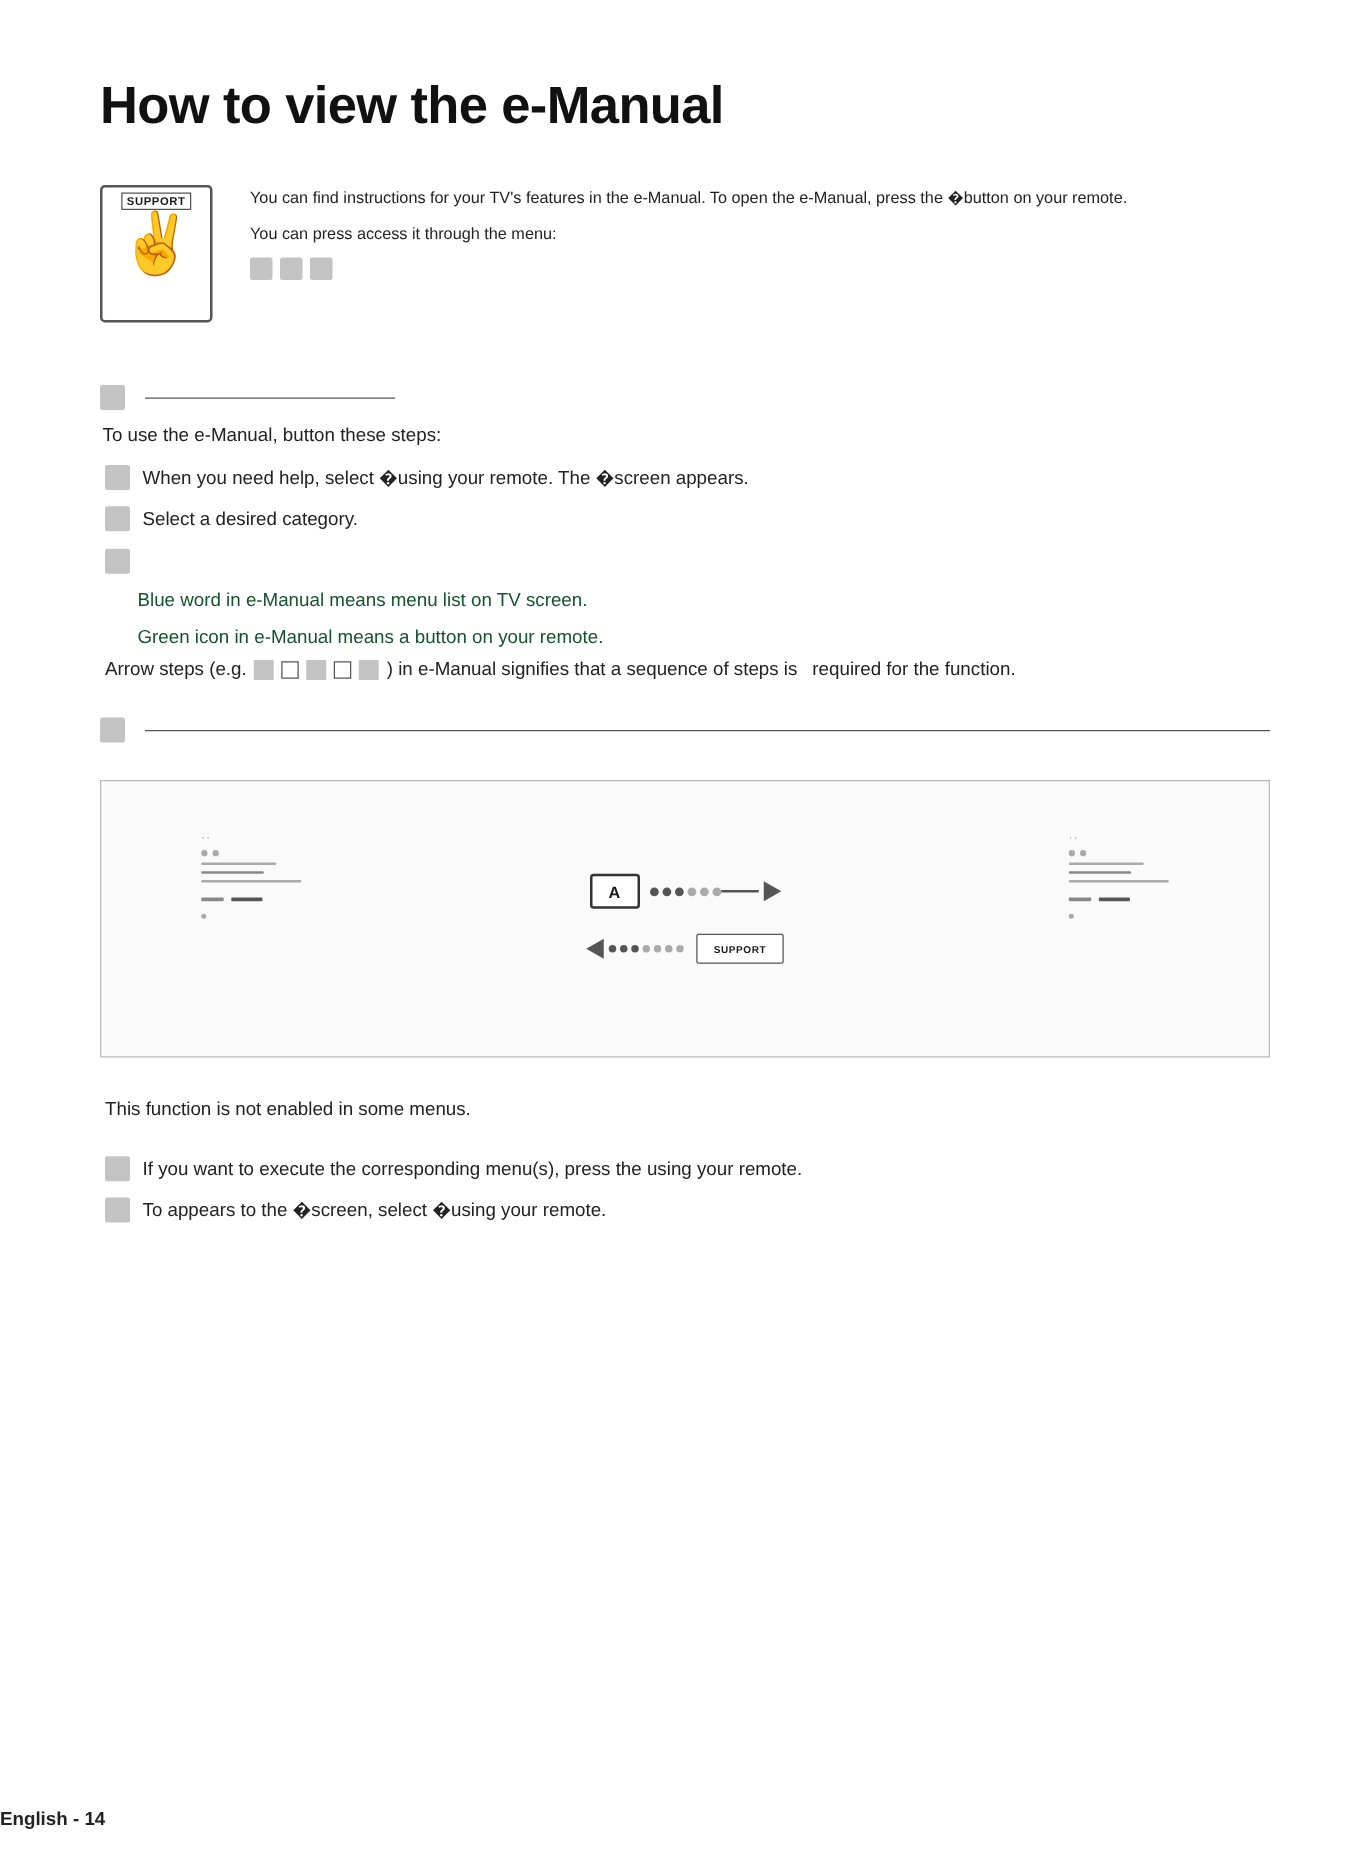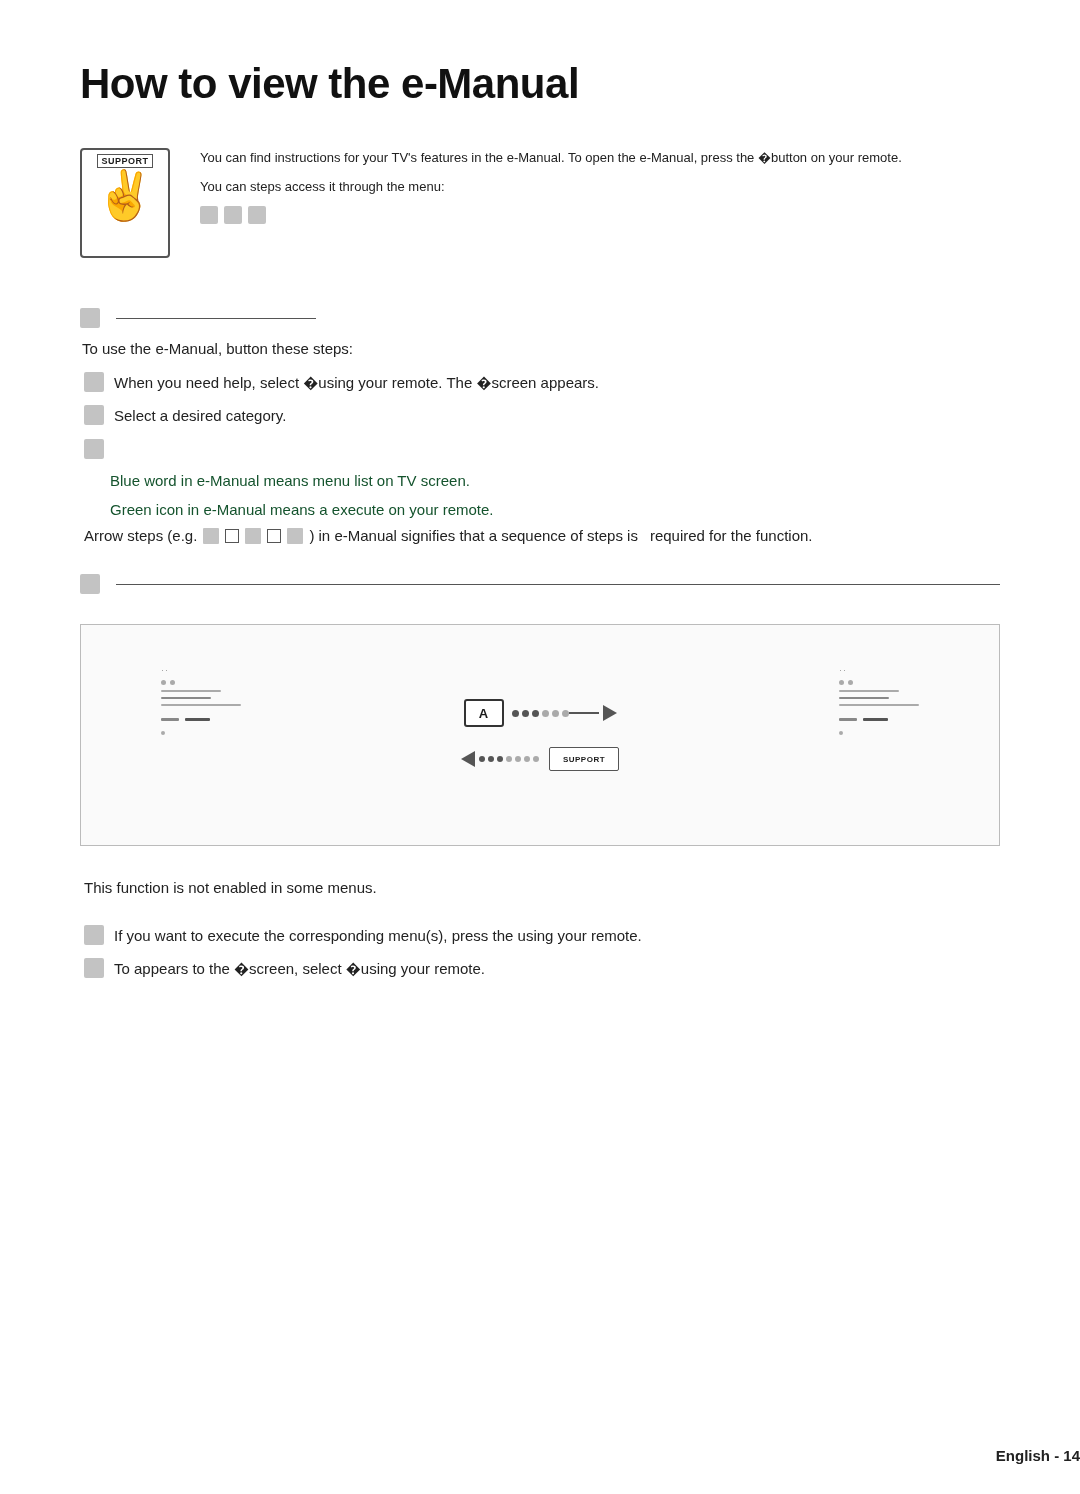--- a/index.html
+++ b/index.html
@@ -11,21 +11,21 @@
     body {
       background: #ffffff;
       font-family: Arial, sans-serif;
       width: 1080px;
       min-height: 1494px;
       position: relative;
       color: #1a1a1a;
     }
 
     .page-container {
-      padding: 60px 80px 80px 80px;
+      padding: 60px 64px 80px 80px;
       max-width: 1080px;
     }
 
     .page-title {
       font-size: 42px;
       font-weight: 700;
       margin-bottom: 40px;
       color: #111111;
       letter-spacing: -0.5px;
     }
@@ -373,21 +373,21 @@
       color: #222;
       margin-bottom: 8px;
       padding-left: 4px;
     }
 
     .page-footer {
       position: absolute;
       bottom: 30px;
       left: 0;
       right: 0;
-      text-align: right;
+      text-align: left;
       font-size: 15px;
       font-weight: bold;
       color: #222;
     }
 
     .small-block-icon {
       display: inline-block;
       width: 15px;
       height: 15px;
       background: #888;
@@ -412,21 +412,21 @@
 
   <div class="intro-section">
 
     <div class="remote-icon-container">
       <div class="support-label">SUPPORT</div>
       <div class="hand-icon">✌</div>
     </div>
 
     <div class="intro-text">
       <p>You can find instructions for your TV's features in the e-Manual. To open the e-Manual, press the �button on your remote.</p>
-      <p>You can steps access it through the menu:</p>
+      <p>You can press access it through the menu:</p>
       <div class="menu-path">
         <span class="menu-icon"></span>
         <span class="menu-icon"></span>
         <span class="menu-icon"></span>
       </div>
     </div>
   </div>
 
   <div>
     <div class="section1-title-row">
@@ -444,21 +444,21 @@
     <div class="step-item">
       <span class="step-bullet"></span>
       <span class="step-text">Select a desired category.</span>
     </div>
 
     <div class="step-item">
       <span class="step-bullet"></span>
     </div>
 
     <p class="note-text">Blue word in e-Manual means menu list on TV screen.</p>
-    <p class="note-text">Green icon in e-Manual means a execute on your remote.</p>
+    <p class="note-text">Green icon in e-Manual means a button on your remote.</p>
 
     <div class="arrow-step-row">
       <span>Arrow steps (e.g.</span>
       <span class="arrow-icon"></span>
       <span class="small-square"></span>
       <span class="arrow-icon"></span>
       <span class="small-square"></span>
       <span class="arrow-icon"></span>
       <span>) in e-Manual signifies that a sequence of steps is</span>
       <br>

